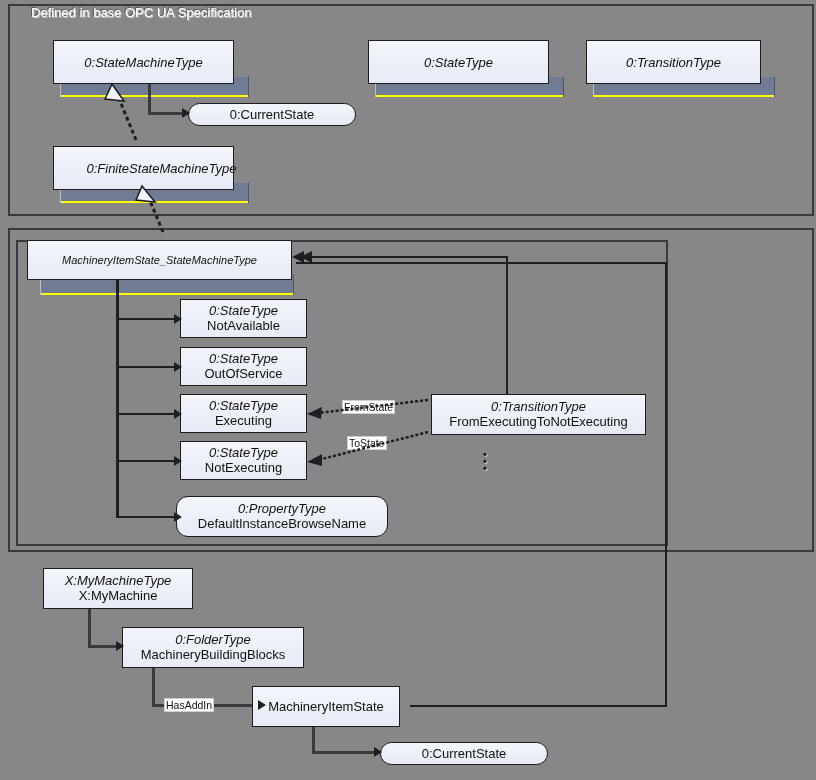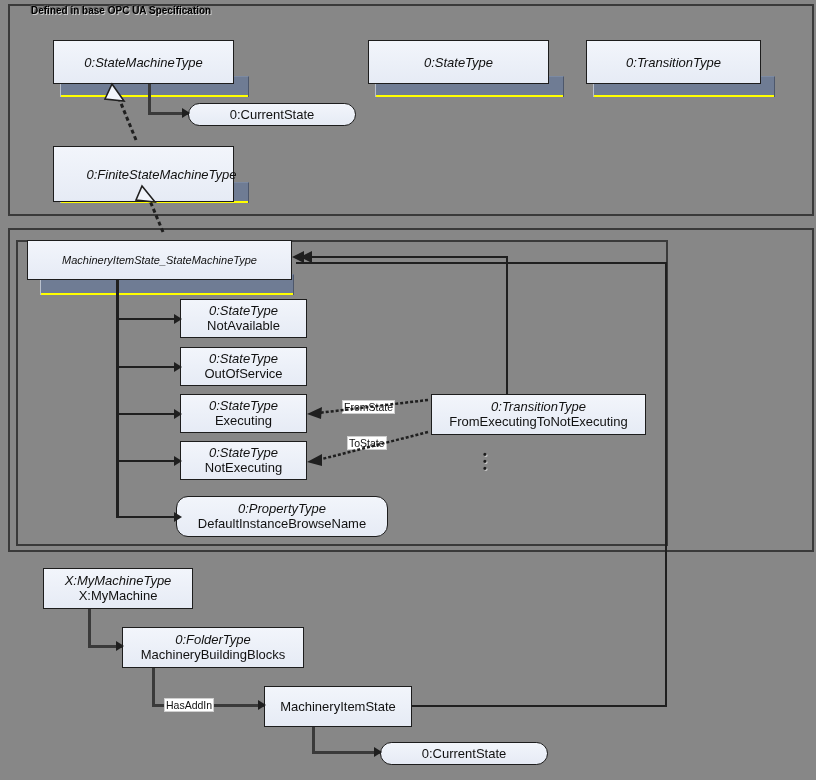--- a/index.html
+++ b/index.html
@@ -9,23 +9,23 @@
     font-family:"Liberation Sans", sans-serif;
     position:relative;
     overflow:hidden;
   }
   .canvas{position:absolute;left:0;top:0;width:816px;height:780px;}
 
   
   .panel{position:absolute;border:2px solid #3a3a3a;background:transparent;}
   .panel-title{
     position:absolute;
-    font-weight:bold;
-    font-size:10px;
-    color:#000000;
+    font-weight:normal;
+    font-size:13px;
+    color:#ffffff;
     text-shadow:1px 1px 0 #cfcfcf, -1px -1px 0 #5a5a5a;
     white-space:nowrap;
     letter-spacing:0px;
   }
 
   
   .node{
     position:absolute;
     box-sizing:border-box;
     border:1.5px solid #1d1d1d;
@@ -112,21 +112,21 @@
   <div class="tshadow" style="left:593px;top:76px;width:180px;height:20px;"></div>
   <div class="node single" style="left:586px;top:40px;width:175px;height:44px;">
     <div class="ln1">0:TransitionType</div>
   </div>
 
   <div class="node rounded plain" style="left:188px;top:103px;width:168px;height:23px;">
     <div class="ln1">0:CurrentState</div>
   </div>
 
   <div class="tshadow" style="left:60px;top:182px;width:187px;height:20px;"></div>
-  <div class="node single" style="left:53px;top:146px;width:181px;height:56px;padding-left:36px;">
+  <div class="node single" style="left:53px;top:146px;width:181px;height:44px;padding-left:36px;">
     <div class="ln1">0:FiniteStateMachineType</div>
   </div>
 
   <div class="ln lnv" style="left:148px;top:84px;height:30px;width:3px;background:#3a3a3a;"></div>
   <div class="ln lnh" style="left:148px;top:112px;width:42px;height:3px;background:#3a3a3a;"></div>
 
   <div class="panel" style="left:8px;top:228px;width:802px;height:320px;"></div>
 
   <div class="panel" style="left:16px;top:240px;width:648px;height:302px;border-width:2px;"></div>
 
@@ -188,21 +188,21 @@
   <div class="node" style="left:43px;top:568px;width:150px;height:41px;">
     <div class="ln1">X:MyMachineType</div>
     <div class="ln2">X:MyMachine</div>
   </div>
 
   <div class="node" style="left:122px;top:627px;width:182px;height:41px;">
     <div class="ln1">0:FolderType</div>
     <div class="ln2">MachineryBuildingBlocks</div>
   </div>
 
-  <div class="node plain" style="left:264px;top:686px;width:148px;height:41px;">
+  <div class="node plain" style="left:252px;top:686px;width:148px;height:41px;">
     <div class="ln1">MachineryItemState</div>
   </div>
 
   <div class="node rounded plain" style="left:380px;top:742px;width:168px;height:23px;">
     <div class="ln1">0:CurrentState</div>
   </div>
 
   <div class="ln lnv" style="left:88px;top:608px;height:39px;width:3px;background:#3a3a3a;"></div>
   <div class="ln lnh" style="left:88px;top:645px;width:36px;height:3px;background:#3a3a3a;"></div>
 

